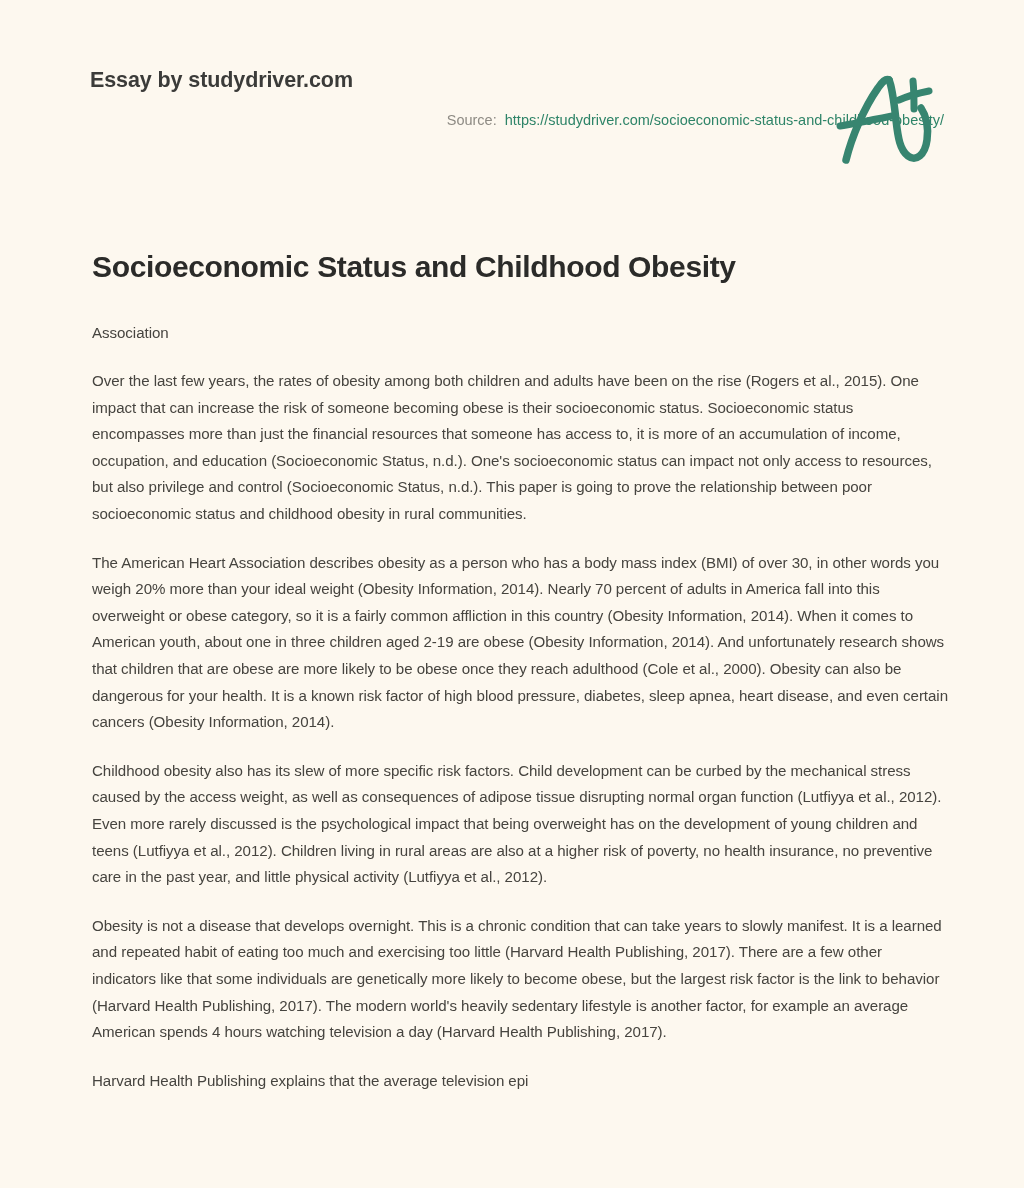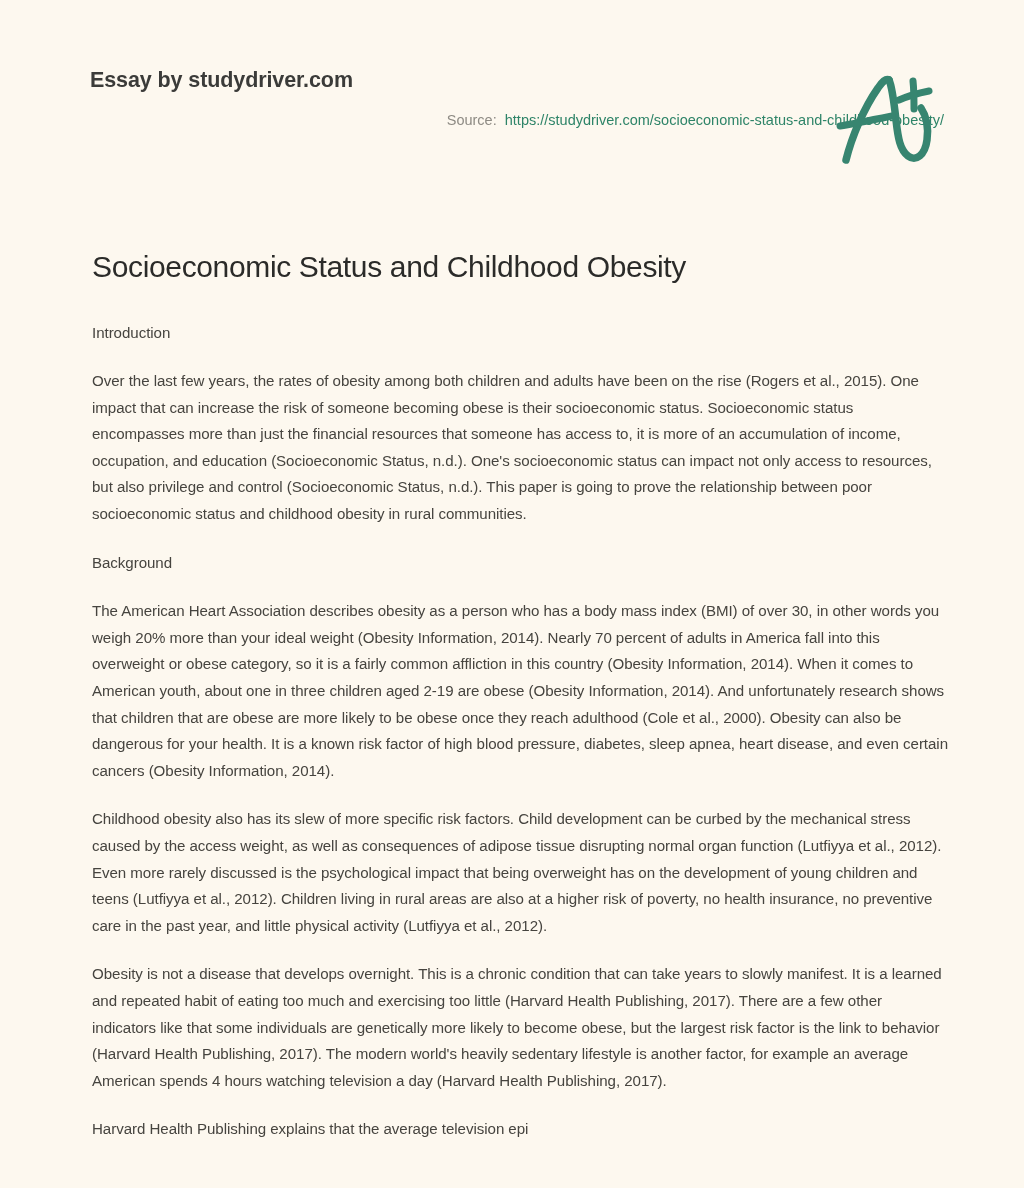--- a/index.html
+++ b/index.html
@@ -67,21 +67,21 @@
   
   .doc {
     position: absolute;
     top: 248px;
     left: 92px;
     width: 856px;
   }
 
   .doc-title {
     font-size: 30px;
-    font-weight: normal;
+    font-weight: bold;
     color: #2b2b29;
     letter-spacing: -0.35px;
     line-height: 1.25;
     margin: 0 0 34px 0;
   }
 
   .para {
     font-size: 15.1px;
     line-height: 26.6px;
     color: #46443f;
@@ -128,25 +128,24 @@
           <path d="M87 19 C 88 28, 88 38, 88 47" stroke-width="7"></path>
         </g>
       </svg>
     </div>
   </div>
 
   <div class="doc">
 
     <h1 class="doc-title">Socioeconomic Status and Childhood Obesity</h1>
 
-    <p class="para section-label">Introduction</p>
+    <p class="para section-label">Association</p>
 
     <p class="para">Over the last few years, the rates of obesity among both children and adults have been on the rise (Rogers et al., 2015). One impact that can increase the risk of someone becoming obese is their socioeconomic status. Socioeconomic status encompasses more than just the financial resources that someone has access to, it is more of an accumulation of income, occupation, and education (Socioeconomic Status, n.d.). One's socioeconomic status can impact not only access to resources, but also privilege and control (Socioeconomic Status, n.d.). This paper is going to prove the relationship between poor socioeconomic status and childhood obesity in rural communities.</p>
 
-    <p class="para section-label">Background</p>
 
     <p class="para">The American Heart Association describes obesity as a person who has a body mass index (BMI) of over 30, in other words you weigh 20% more than your ideal weight (Obesity Information, 2014). Nearly 70 percent of adults in America fall into this overweight or obese category, so it is a fairly common affliction in this country (Obesity Information, 2014). When it comes to American youth, about one in three children aged 2-19 are obese (Obesity Information, 2014). And unfortunately research shows that children that are obese are more likely to be obese once they reach adulthood (Cole et al., 2000). Obesity can also be dangerous for your health. It is a known risk factor of high blood pressure, diabetes, sleep apnea, heart disease, and even certain cancers (Obesity Information, 2014).</p>
 
     <p class="para">Childhood obesity also has its slew of more specific risk factors. Child development can be curbed by the mechanical stress caused by the access weight, as well as consequences of adipose tissue disrupting normal organ function (Lutfiyya et al., 2012). Even more rarely discussed is the psychological impact that being overweight has on the development of young children and teens (Lutfiyya et al., 2012). Children living in rural areas are also at a higher risk of poverty, no health insurance, no preventive care in the past year, and little physical activity (Lutfiyya et al., 2012).</p>
 
     <p class="para">Obesity is not a disease that develops overnight. This is a chronic condition that can take years to slowly manifest. It is a learned and repeated habit of eating too much and exercising too little (Harvard Health Publishing, 2017). There are a few other indicators like that some individuals are genetically more likely to become obese, but the largest risk factor is the link to behavior (Harvard Health Publishing, 2017). The modern world's heavily sedentary lifestyle is another factor, for example an average American spends 4 hours watching television a day (Harvard Health Publishing, 2017).</p>
 
 
 
     <p class="para tight">Harvard Health Publishing explains that the average television epi</p>

